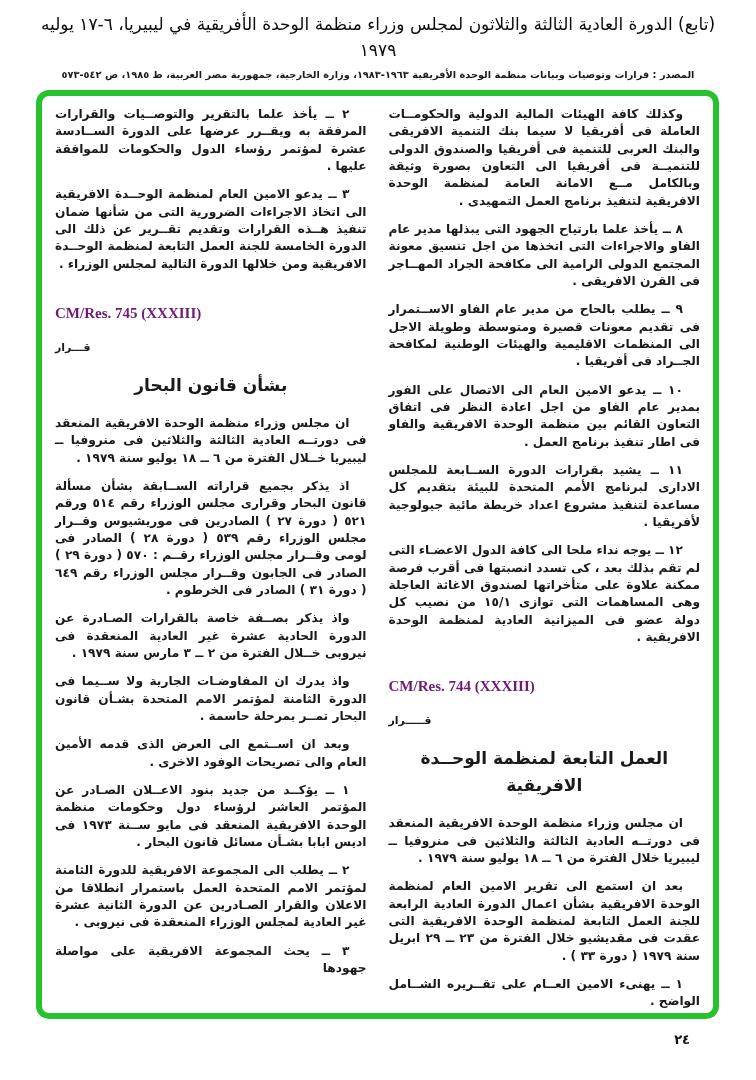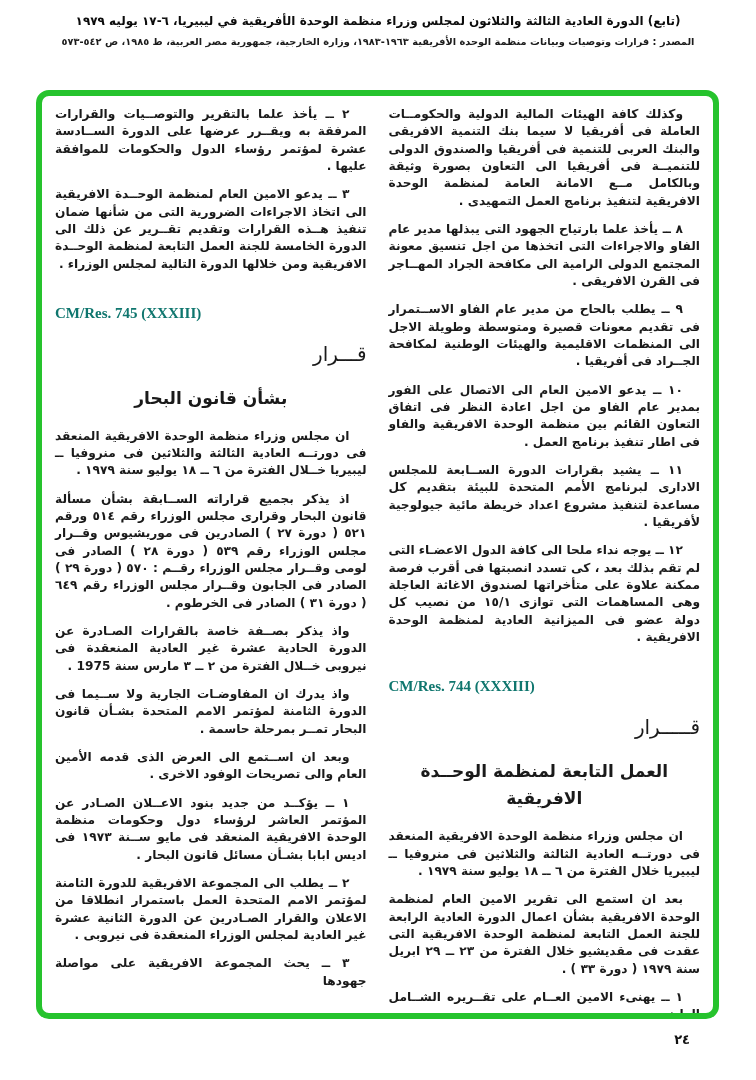--- a/index.html
+++ b/index.html
@@ -10,21 +10,21 @@
     font-family:"DejaVu Sans", sans-serif;
     color:#161616;
     position:relative;
     overflow:hidden;
   }
   .header {
     position:absolute; top:12px; left:28px; right:28px;
     direction:rtl; text-align:center;
   }
   .header-line1 {
-    font-size:12px; font-weight:bold; color:#0c0c0c;
+    font-size:17px; font-weight:normal; color:#0c0c0c;
     line-height:1.5; letter-spacing:0.2px;
   }
   .header-line2 {
     font-size:9.8px; font-weight:bold; color:#1c1c1c;
     margin-top:5px; line-height:1.4;
   }
   .frame {
     position:absolute; left:36px; top:90px;
     width:683px; height:929px;
     border:6px solid #26c32d;
@@ -45,26 +45,26 @@
     line-height:1.42;
     color:#1a1a1a;
   }
   .para { margin:0 0 11px 0; text-indent:17px; }
   .para:last-child { margin-bottom:0; }
   .code {
     direction:ltr; text-align:left;
     font-family:"Liberation Serif", serif;
     font-size:15px; font-weight:bold;
     margin:30px 0 6px 0; text-indent:0;
-    color:#0f766e;
+    color:#701a75;
   }
   .col > .code:first-child { margin-top:0; }
   .qarar {
-    text-align:right; text-indent:0;
-    font-size:20px; font-weight:normal;
+    text-align:left; text-indent:0;
+    font-size:11px; font-weight:bold;
     margin:16px 0 16px 0;
   }
   .subtitle {
     text-align:center; text-indent:0;
     font-size:17px; font-weight:bold;
     margin:0 0 10px 0; line-height:1.6;
   }
   .subtitle.last { margin-bottom:16px; }
   .pageno {
     position:absolute; top:1032px; left:0; right:66px;
@@ -99,21 +99,21 @@
     </div>
 
     <div class="col">
       <p class="para">٢ ــ يأخذ علما بالتقرير والتوصــيات والقرارات المرفقة به ويقــرر عرضها على الدورة الســادسة عشرة لمؤتمر رؤساء الدول والحكومات للموافقة عليها .</p>
       <p class="para">٣ ــ يدعو الامين العام لمنظمة الوحــدة الافريقية الى اتخاذ الاجراءات الضرورية التى من شأنها ضمان تنفيذ هــذه القرارات وتقديم تقــرير عن ذلك الى الدورة الخامسة للجنة العمل التابعة لمنظمة الوحــدة الافريقية ومن خلالها الدورة التالية لمجلس الوزراء .</p>
       <p class="code">CM/Res. 745 (XXXIII)</p>
       <p class="qarar">قـــرار</p>
       <p class="subtitle last">بشأن قانون البحار</p>
       <p class="para">ان مجلس وزراء منظمة الوحدة الافريقية المنعقد فى دورتــه العادية الثالثة والثلاثين فى منروفيا ــ ليبيريا خــلال الفترة من ٦ ــ ١٨ يوليو سنة ١٩٧٩ .</p>
       <p class="para">اذ يذكر بجميع قراراته الســابقة بشأن مسألة قانون البحار وقرارى مجلس الوزراء رقم ٥١٤ ورقم ٥٢١ ( دورة ٢٧ ) الصادرين فى موريشيوس وقــرار مجلس الوزراء رقم ٥٣٩ ( دورة ٢٨ ) الصادر فى لومى وقــرار مجلس الوزراء رقــم : ٥٧٠ ( دورة ٢٩ ) الصادر فى الجابون وقــرار مجلس الوزراء رقم ٦٤٩ ( دورة ٣١ ) الصادر فى الخرطوم .</p>
-      <p class="para">واذ يذكر بصــفة خاصة بالقرارات الصـادرة عن الدورة الحادية عشرة غير العادية المنعقدة فى نيروبى خــلال الفترة من ٢ ــ ٣ مارس سنة 1975 .</p>
+      <p class="para">واذ يذكر بصــفة خاصة بالقرارات الصـادرة عن الدورة الحادية عشرة غير العادية المنعقدة فى نيروبى خــلال الفترة من ٢ ــ ٣ مارس سنة ١٩٧٩ .</p>
       <p class="para">واذ يدرك ان المفاوضـات الجارية ولا ســيما فى الدورة الثامنة لمؤتمر الامم المتحدة بشـأن قانون البحار تمــر بمرحلة حاسمة .</p>
       <p class="para">وبعد ان اســتمع الى العرض الذى قدمه الأمين العام والى تصريحات الوفود الاخرى .</p>
       <p class="para">١ ــ يؤكــد من جديد بنود الاعــلان الصـادر عن المؤتمر العاشر لرؤساء دول وحكومات منظمة الوحدة الافريقية المنعقد فى مايو ســنة ١٩٧٣ فى اديس ابابا بشـأن مسائل قانون البحار .</p>
       <p class="para">٢ ــ يطلب الى المجموعة الافريقية للدورة الثامنة لمؤتمر الامم المتحدة العمل باستمرار انطلاقا من الاعلان والقرار الصـادرين عن الدورة الثانية عشرة غير العادية لمجلس الوزراء المنعقدة فى نيروبى .</p>
       <p class="para">٣ ــ يحث المجموعة الافريقية على مواصلة جهودها</p>
     </div>
 
   </div>
 </div>
 

